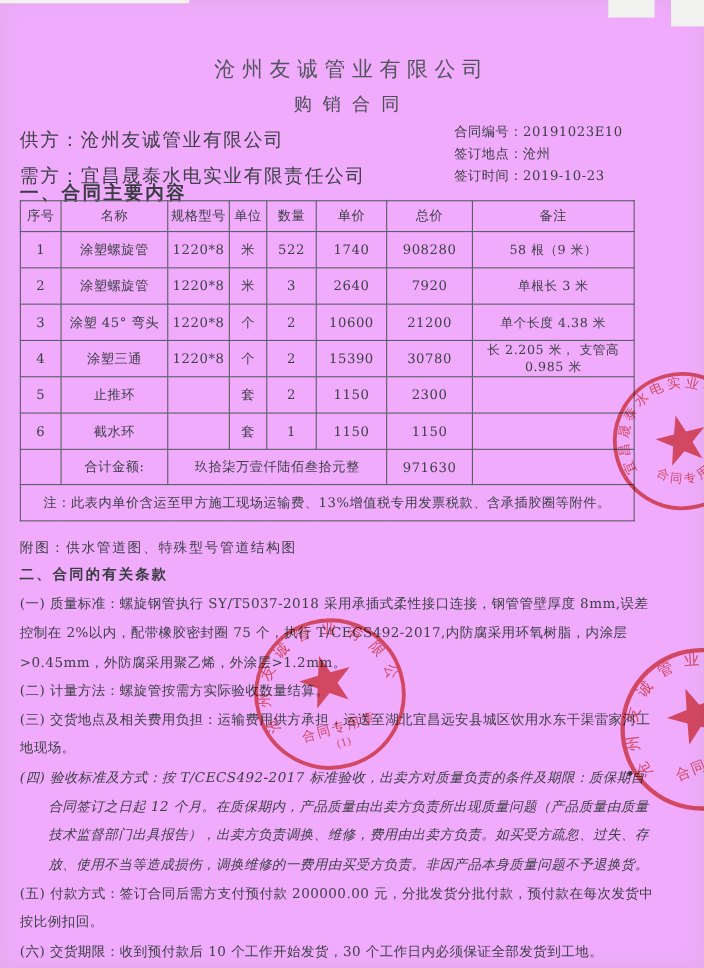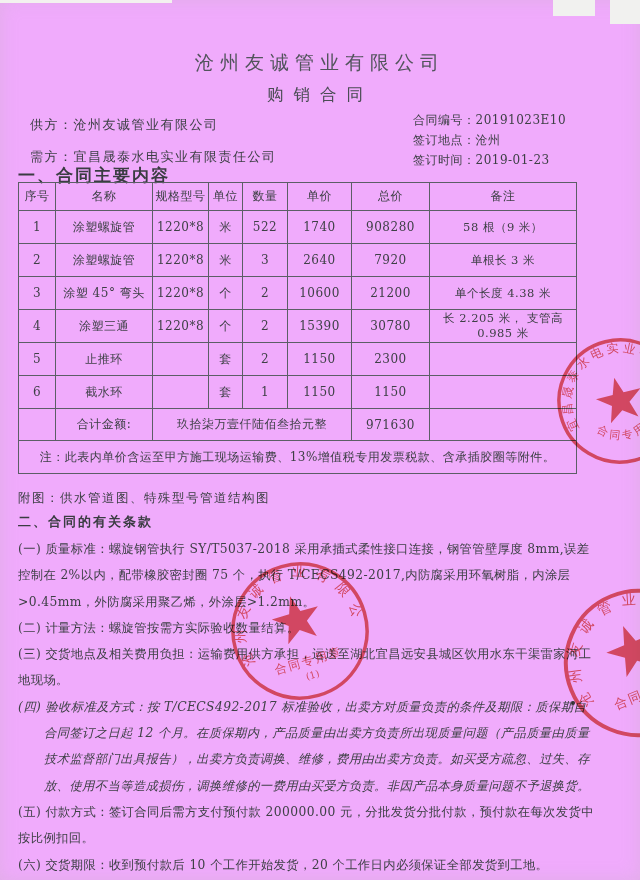--- a/index.html
+++ b/index.html
@@ -6,21 +6,21 @@
   .page{
     position:relative;width:640px;height:880px;margin:0 auto;
     background:#f0abfc;overflow:hidden;
     font-family:"DejaVu Serif","Liberation Serif",serif;
     color:#3e4046;
     box-shadow:inset 0 0 18px rgba(180,178,170,.25);
   }
   .abs{position:absolute;}
   .title1{top:50px;left:0;width:100%;text-align:center;font-size:19px;letter-spacing:6px;color:#52545c;}
   .title2{top:84px;left:0;width:100%;text-align:center;font-size:16.5px;letter-spacing:10px;color:#4a4c54;}
-  .partyline{left:30px;font-size:13px;letter-spacing:1.5px;}
+  .partyline{left:18px;font-size:17px;letter-spacing:1.5px;}
   .supplier{top:116px;}
   .buyer{top:148px;}
   .meta{left:413px;top:110px;font-size:12px;line-height:20px;letter-spacing:.5px;}
   .sec-title{left:18px;font-size:17px;font-weight:bold;letter-spacing:2px;color:#3a3c42;}
   .sec1{top:164px;}
   .sec2{top:513px;font-size:13px;}
   .attach{left:18px;top:490px;font-size:12.5px;letter-spacing:1.5px;}
 
   table.items{
     position:absolute;left:18px;top:182px;width:558px;
@@ -65,21 +65,21 @@
 
   <div class="abs title1">沧州友诚管业有限公司</div>
   <div class="abs title2">购销合同</div>
 
   <div class="abs partyline supplier"><span>供方：</span><span>沧州友诚管业有限公司</span></div>
   <div class="abs partyline buyer"><span>需方：</span><span>宜昌晟泰水电实业有限责任公司</span></div>
 
   <div class="abs meta">
     <div><span>合同编号：</span><span>20191023E10</span></div>
     <div><span>签订地点：</span><span>沧州</span></div>
-    <div><span>签订时间：</span><span>2019-01-23</span></div>
+    <div><span>签订时间：</span><span>2019-10-23</span></div>
   </div>
 
   <div class="abs sec-title sec1">一、合同主要内容</div>
 
   <table class="items">
     <colgroup>
       <col style="width:37px">
         <col style="width:97px">
         <col style="width:56px">
         <col style="width:34px">
@@ -178,21 +178,21 @@
 
   <div class="abs sec-title sec2">二、合同的有关条款</div>
   <div class="abs attach">附图：供水管道图、特殊型号管道结构图</div>
 
   <div class="abs clauses">
       <p>(一) 质量标准：螺旋钢管执行 SY/T5037-2018 采用承插式柔性接口连接，钢管管壁厚度 8mm,误差控制在 2%以内，配带橡胶密封圈 75 个，执行 T/CECS492-2017,内防腐采用环氧树脂，内涂层&gt;0.45mm，外防腐采用聚乙烯，外涂层&gt;1.2mm。</p>
       <p>(二) 计量方法：螺旋管按需方实际验收数量结算。</p>
       <p>(三) 交货地点及相关费用负担：运输费用供方承担，运送至湖北宜昌远安县城区饮用水东干渠雷家河工地现场。</p>
       <p class="hang">(四) 验收标准及方式：按 T/CECS492-2017 标准验收，出卖方对质量负责的条件及期限：质保期自合同签订之日起 12 个月。在质保期内，产品质量由出卖方负责所出现质量问题（产品质量由质量技术监督部门出具报告），出卖方负责调换、维修，费用由出卖方负责。如买受方疏忽、过失、存放、使用不当等造成损伤，调换维修的一费用由买受方负责。非因产品本身质量问题不予退换货。</p>
       <p>(五) 付款方式：签订合同后需方支付预付款 200000.00 元，分批发货分批付款，预付款在每次发货中按比例扣回。</p>
-      <p>(六) 交货期限：收到预付款后 10 个工作开始发货，20 个工作日内必须保证全部发货到工地。</p>
+      <p>(六) 交货期限：收到预付款后 10 个工作开始发货，30 个工作日内必须保证全部发货到工地。</p>
       <p>(七) 违约责任：如需方中途终止或变更合同，一切损失由需方承担，出现产品质量问题，一切责任供方承担。</p>
     </div>
 
   <svg class="stamp" style="left:535px;top:316px;transform:rotate(-14deg);" width="170" height="170" viewBox="0 0 170 170">
     <defs>
       <path id="arcB" d="M 39 101.8 A 49 49 0 1 1 109.5 127.4"></path>
       <path id="arcB2" d="M 53.9 106.8 A 38 38 0 0 0 116.1 106.8"></path>
     </defs>
     <circle cx="85" cy="85" r="61" stroke-width="3.5"></circle>
     <text font-size="12" letter-spacing="3.5"><textPath href="#arcB">宜昌晟泰水电实业有限责任公司</textPath></text>

